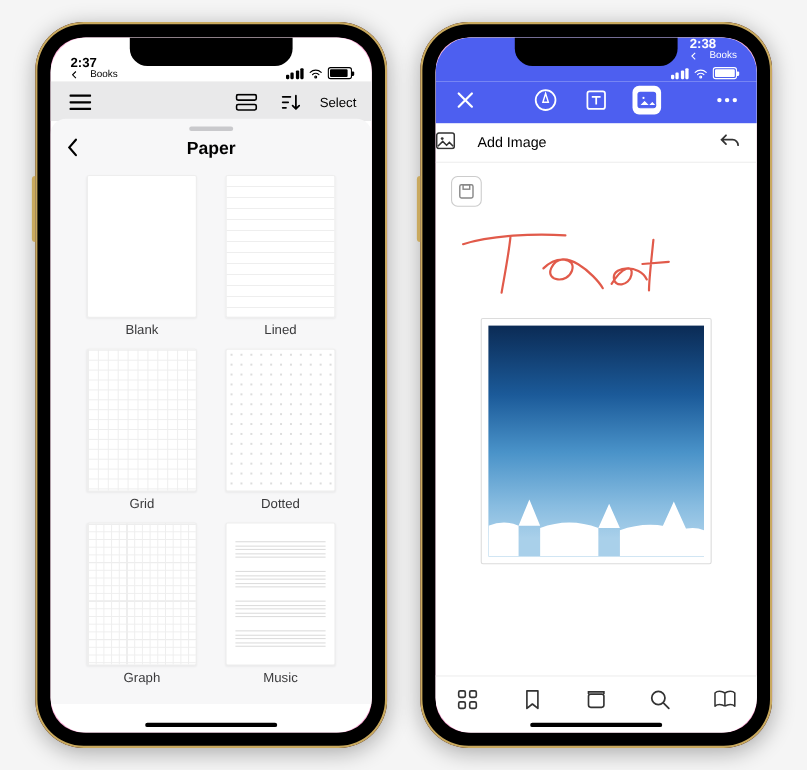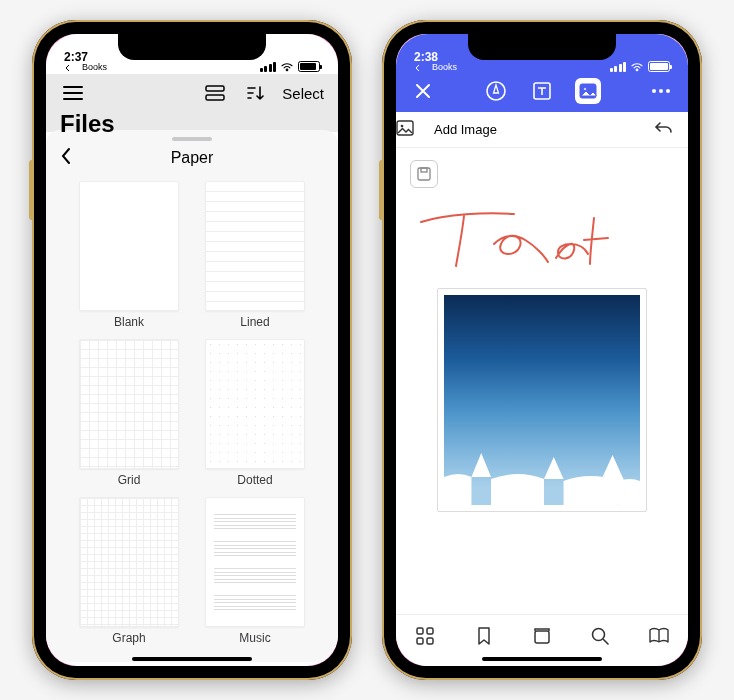--- a/index.html
+++ b/index.html
@@ -72,41 +72,41 @@
   .p1 .status-bar { color:#000; }
   .files-header {
     background:#e9e9ea;
     display:flex;
     align-items:center;
     justify-content:space-between;
     padding: 6px 14px 4px;
   }
   .files-header .icon-btn { width:26px; height:26px; display:flex; align-items:center; justify-content:center;}
   .files-header-right { display:flex; align-items:center; gap:14px;}
-  .select-txt { font-size:15px; }
+  .select-txt { font-size:12px; }
   .files-title {
     background:#e9e9ea;
     padding: 0 14px 4px;
     font-size:24px; font-weight:700;
     height:22px; overflow:hidden;
   }
   .sheet {
     background:#f7f7f8;
     border-radius: 14px 14px 0 0;
     margin-top:-2px;
     height: calc(100% - 100px);
     overflow:hidden;
   }
   .grabber { width:40px; height:4px; background:#c9c9cc; border-radius:2px; margin:7px auto 4px;}
   .sheet-header {
     display:flex; align-items:center; justify-content:center;
     position:relative; padding: 4px 0 8px;
   }
   .sheet-back { position:absolute; left:14px; font-size:18px; }
-  .sheet-title { font-size:16px; font-weight:400; }
+  .sheet-title { font-size:16px; font-weight:700; }
   .paper-grid {
     display:grid; grid-template-columns: 1fr 1fr;
     gap: 10px 20px;
     padding: 6px 30px 0;
   }
   .paper-item { display:flex; flex-direction:column; align-items:center; gap:4px;}
   .preview {
     width: 100px; height: 130px;
     background:#fff;
     border:1px solid #eee;
@@ -118,21 +118,21 @@
   .preview.grid { background-image: linear-gradient(#eee 1px,transparent 1px),linear-gradient(90deg,#eee 1px,transparent 1px); background-size:9px 9px;}
   .preview.dotted { background-image: radial-gradient(#ddd 0.8px, transparent 0.8px); background-size:9px 9px;}
   .preview.graph { background-image: linear-gradient(#eee 1px,transparent 1px),linear-gradient(90deg,#eee 1px,transparent 1px),linear-gradient(#ddd 1px,transparent 1px),linear-gradient(90deg,#ddd 1px,transparent 1px); background-size:7px 7px,7px 7px,35px 35px,35px 35px;}
   .preview.music { display:flex; flex-direction:column; justify-content:center; gap:12px; padding:8px;}
   .preview.music div { display:flex; flex-direction:column; gap:2.5px;}
   .preview.music div span { height:1px; background:#ddd; display:block;}
 
   .home-indicator { position:absolute; bottom:5px; left:50%; transform:translateX(-50%); width:120px; height:4px; background:#000; border-radius:3px; z-index:5;}
 
   
-  .p2 .status-bar { color:#fff; background:#4d5ff0; }
+  .p2 .status-bar { color:#fff; background:#4d5ff0;flex-direction:column; }
   .toolbar {
     background:#4d5ff0;
     display:flex; align-items:center; justify-content:space-between;
     padding:4px 14px 8px;
     color:#fff;
   }
   .tool-group { display:flex; align-items:center; gap:20px;}
   .tool-btn { width:26px; height:26px; display:flex; align-items:center; justify-content:center; border-radius:6px;}
   .tool-btn.active { background:#fff; }
   .tool-btn.active svg { stroke:#4d5ff0; fill:#4d5ff0;}
@@ -234,21 +234,20 @@
         </div>
         <div class="icon-btn">
           <svg width="20" height="18" viewBox="0 0 20 18">
               <path d="M3 4h7M3 9h5M3 14h3M15 3v12m0 0l-3-3m3 3l3-3" stroke="#000" stroke-width="1.6" fill="none" stroke-linecap="round"></path>
             </svg>
         </div>
         <span class="select-txt">Select</span>
       </div>
     </div>
 
-    <div class="files-title">Files</div>
 
     <div class="sheet">
       <div class="grabber"></div>
       <div class="sheet-header">
         <span class="sheet-back">
           <svg width="12" height="18" viewBox="0 0 12 18">
               <path d="M9 2L3 9l6 7" stroke="#000" stroke-width="2" fill="none" stroke-linecap="round"></path>
             </svg>
         </span>
         <span class="sheet-title">Paper</span>

